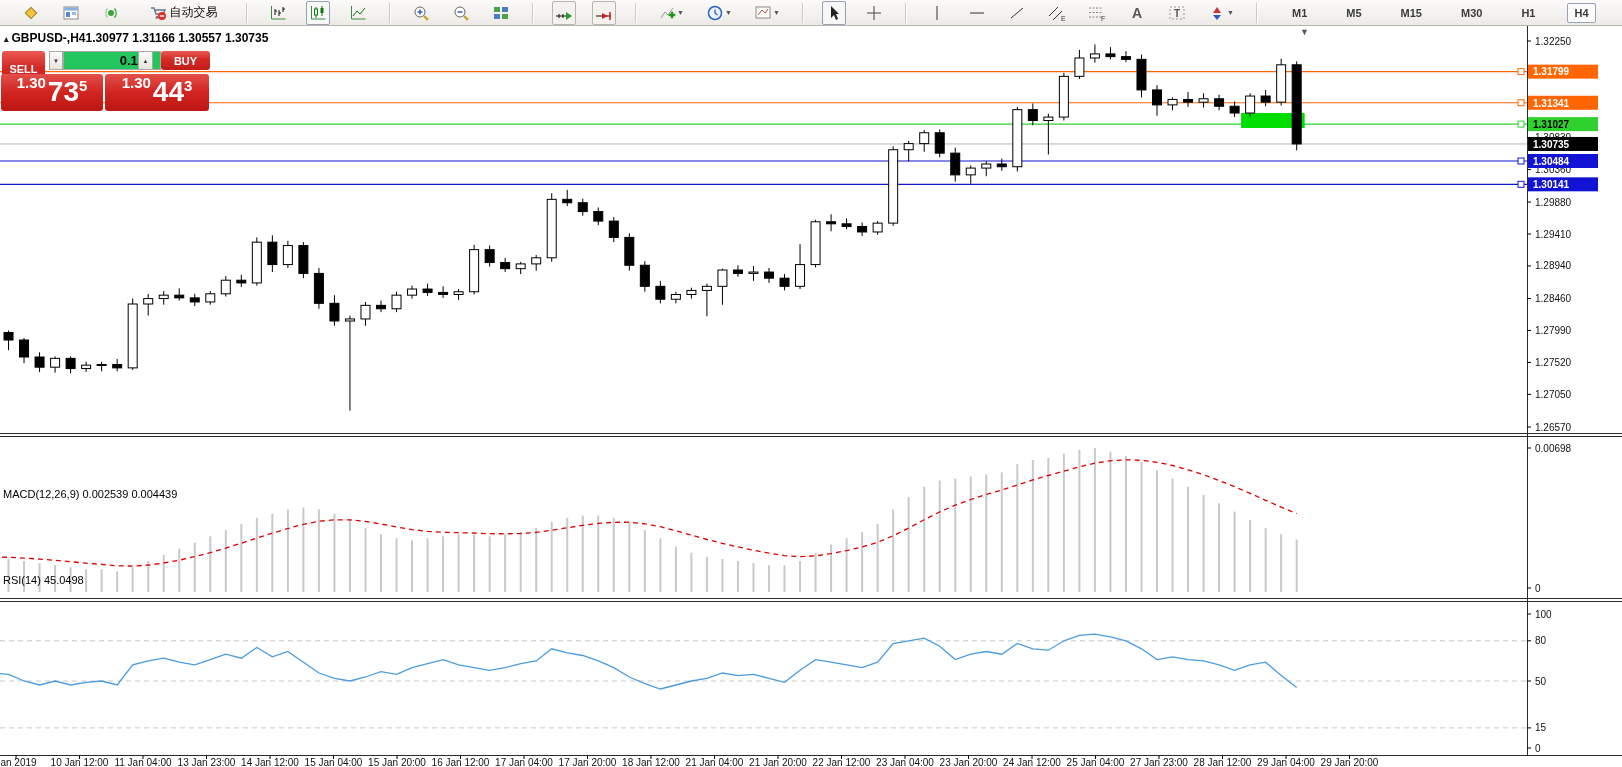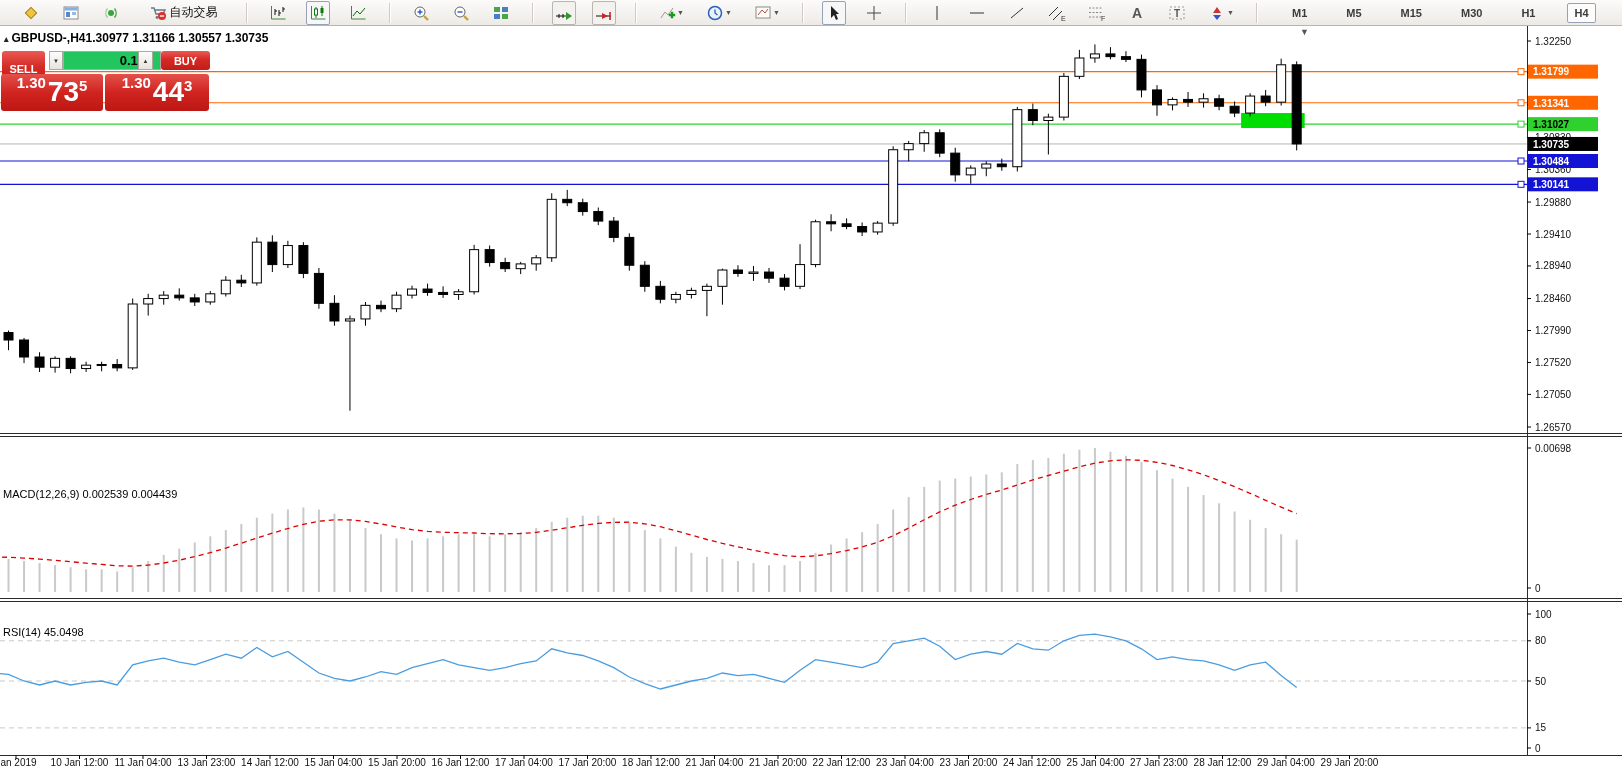--- a/index.html
+++ b/index.html
@@ -663,16 +663,16 @@
   </div>
   <div class="px-box buy-box">
     <span class="px-pre">1.30</span>
       <span class="px-big">44</span>
       <span class="px-sup">3</span>
   </div>
 
   <div class="corner-drop">▼</div>
 
   <div class="ind-label" style="top:464px;margin-top:24px;">MACD(12,26,9) 0.002539 0.004439</div>
-  <div class="ind-label" style="top:626px;">RSI(14) 45.0498</div>
+  <div class="ind-label" style="top:574px;">RSI(14) 45.0498</div>
 
 
 </div>
 
 </body></html>

